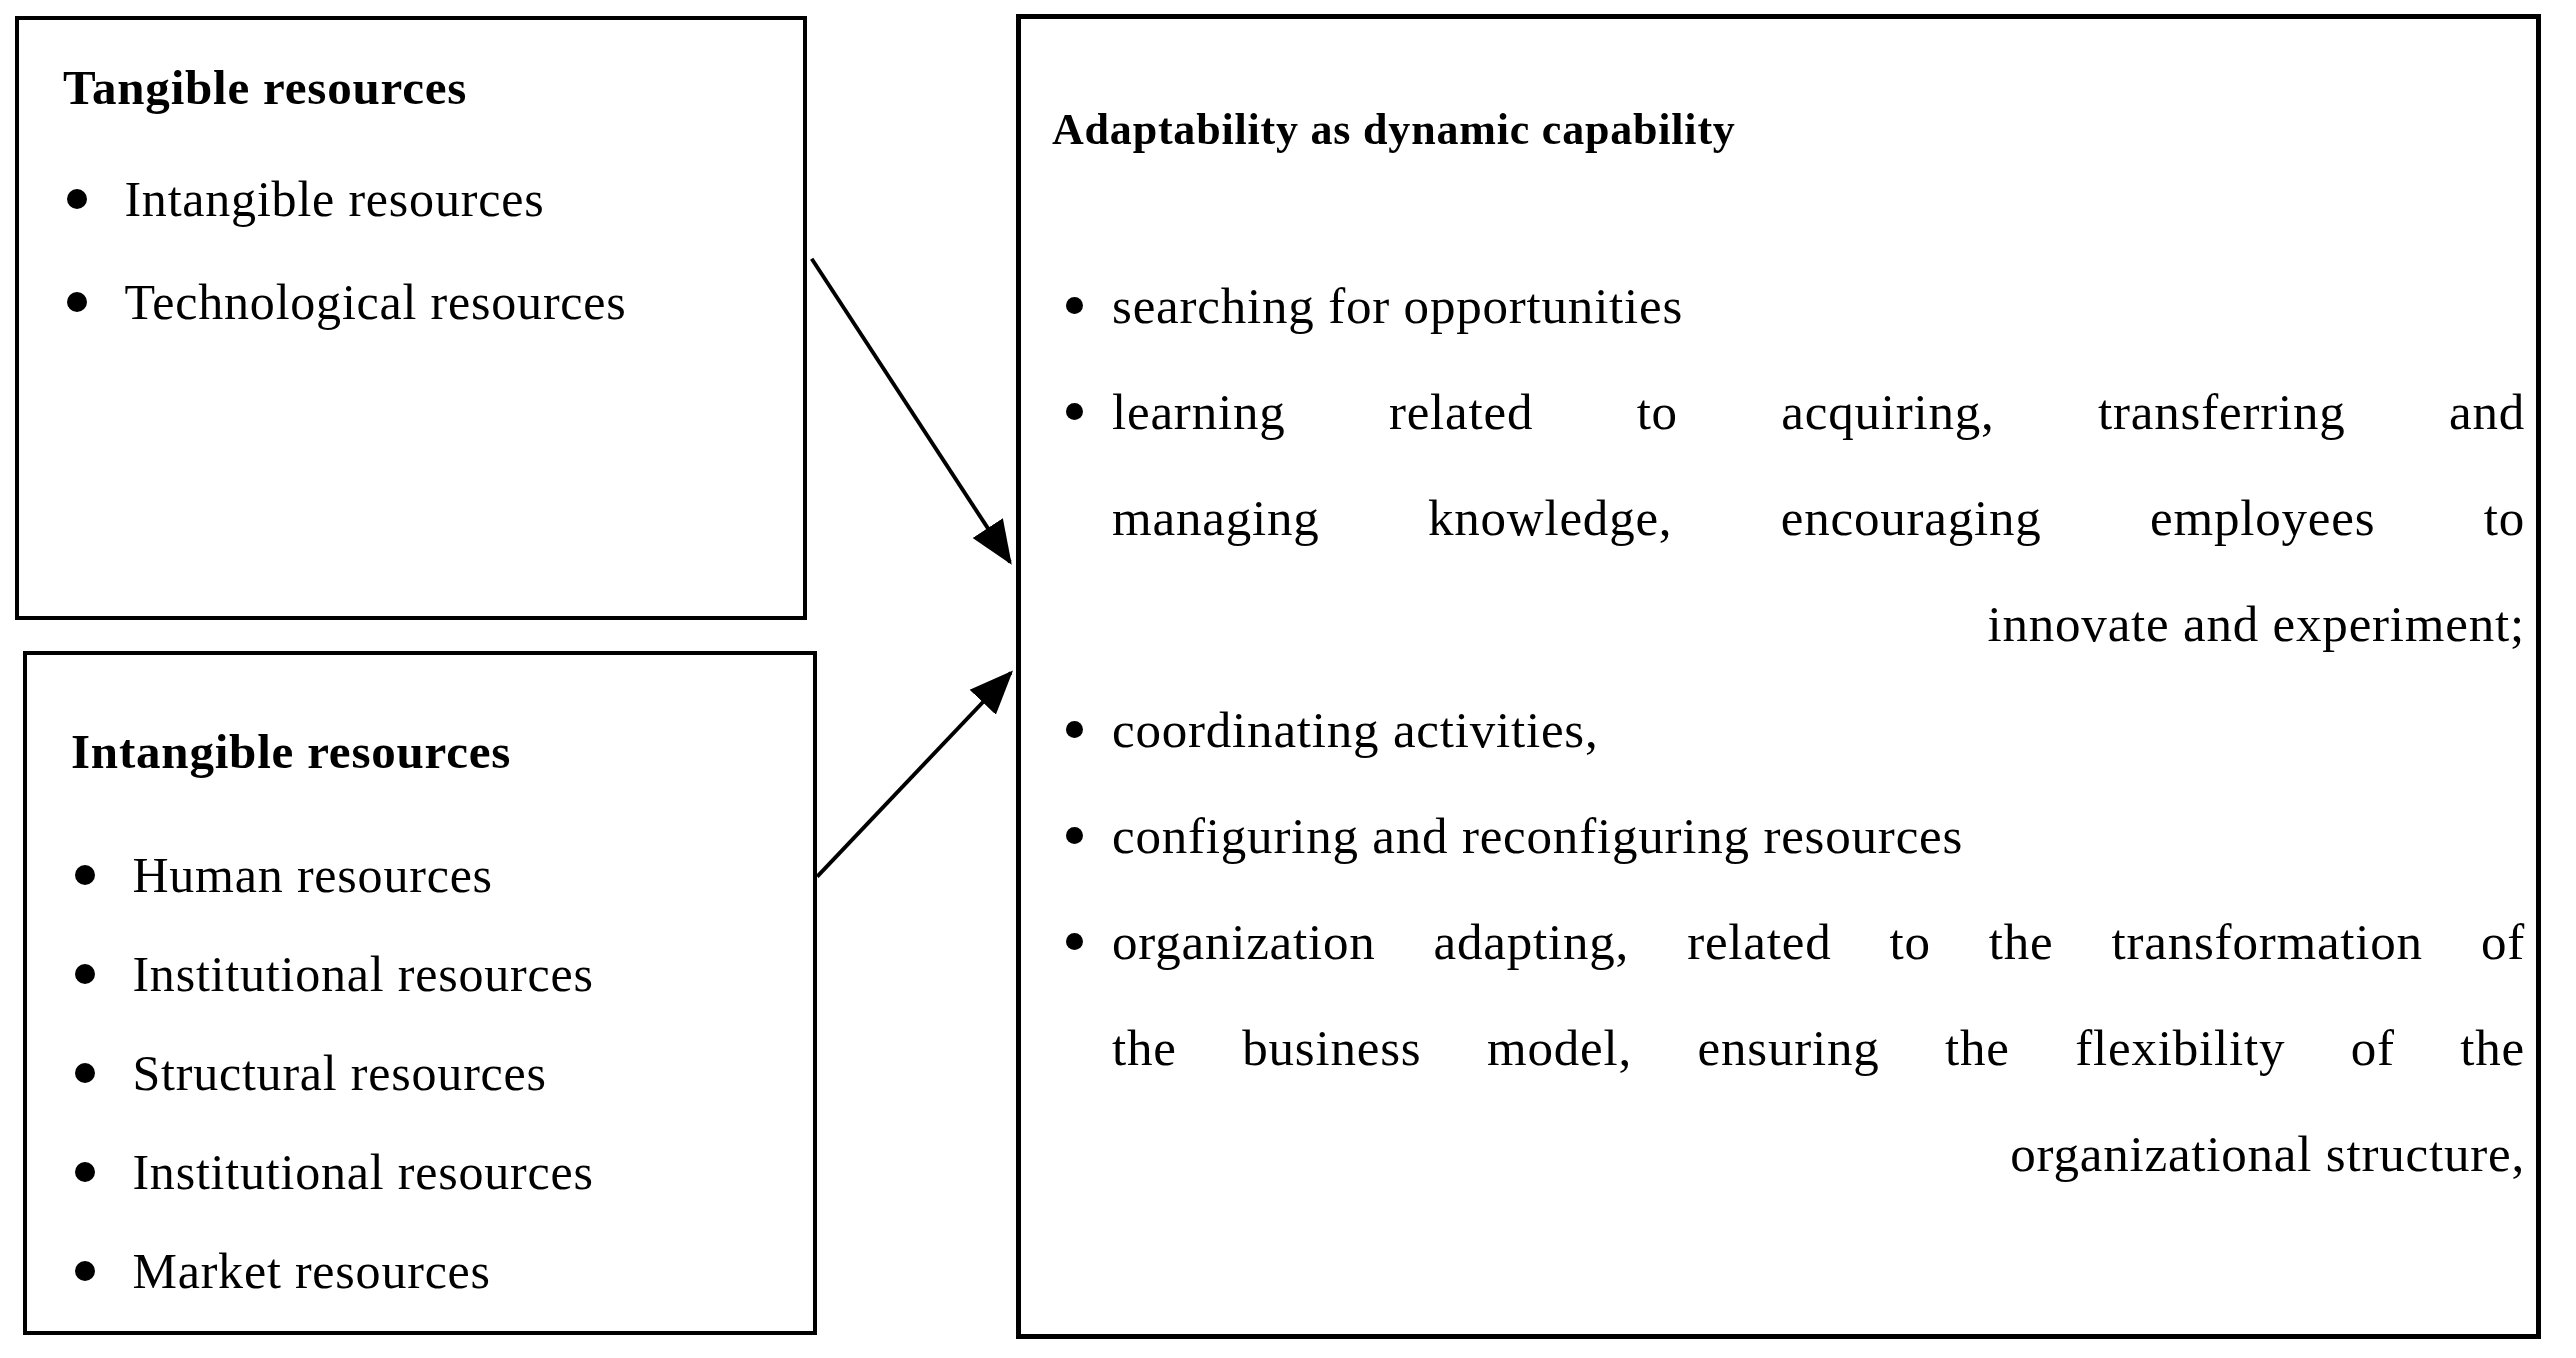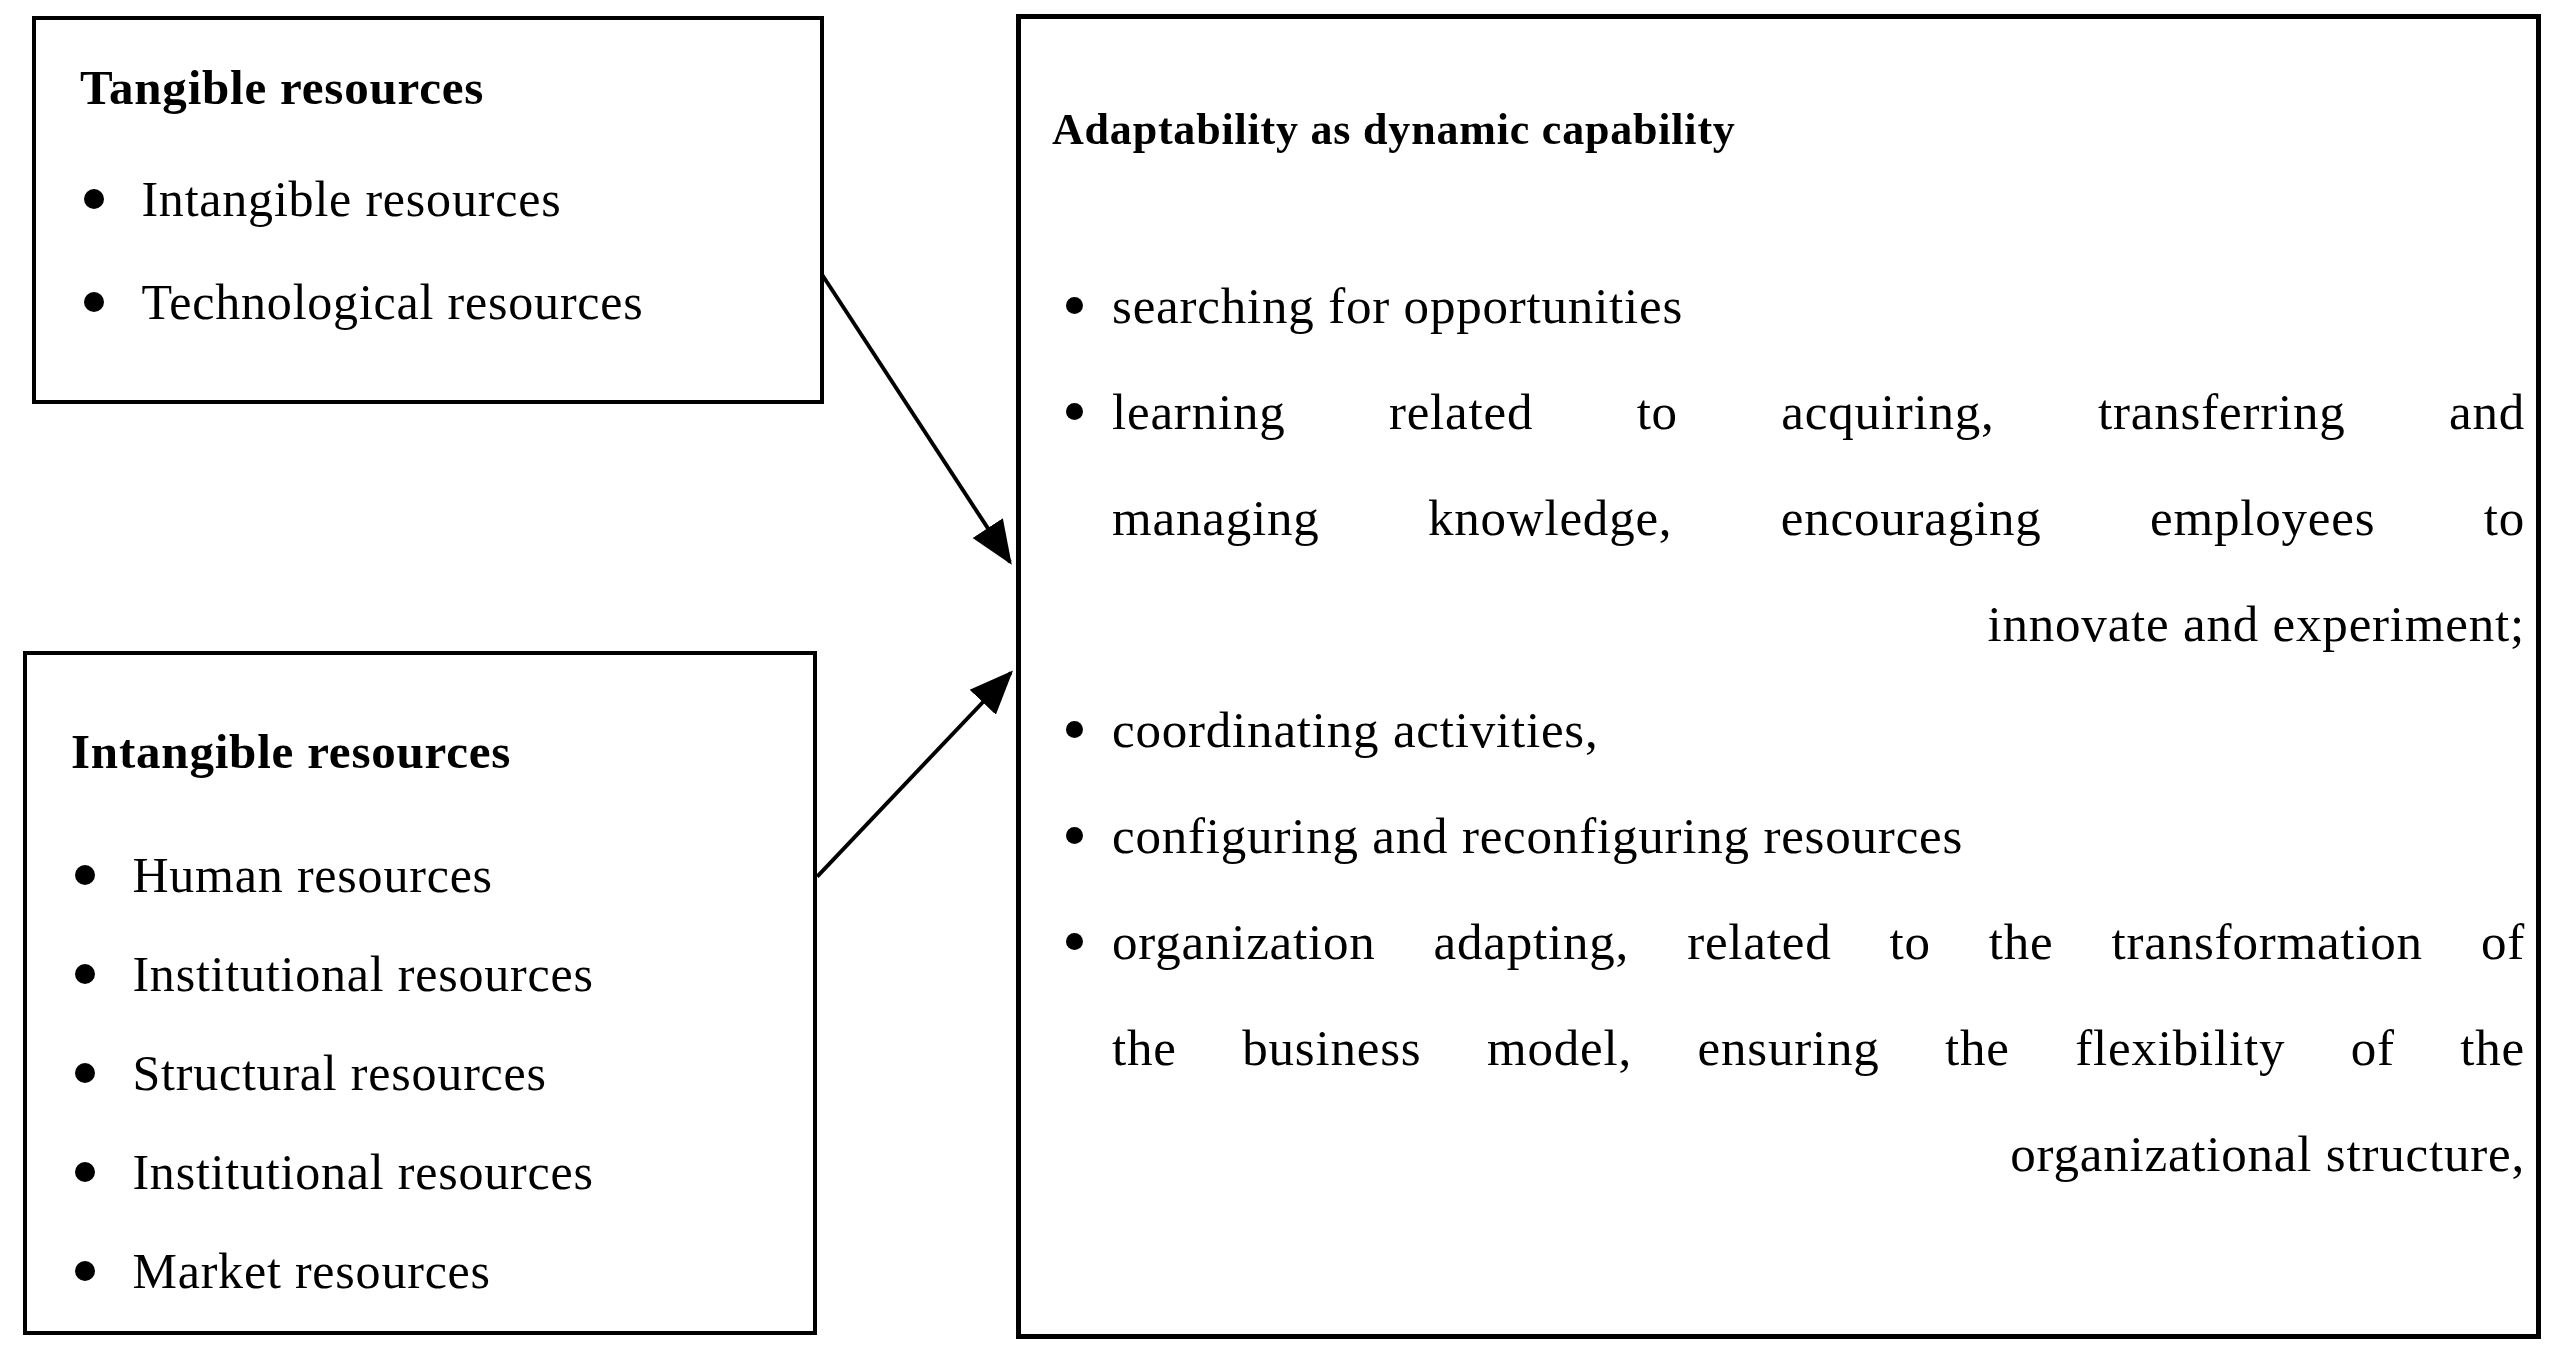--- a/index.html
+++ b/index.html
@@ -17,21 +17,21 @@
     left: 0; top: 0;
     width: 2576px; height: 1358px;
     pointer-events: none;
   }
   .box {
     position: absolute;
     border: 4.7px solid #000000;
     background: #ffffff;
     box-sizing: border-box;
   }
-  .box1 { left: 32px;   top: 15.7px;  width: 792px; height: 388px; }
+  .box1 { left: 15px;   top: 15.7px;  width: 792px; height: 604px; }
   .box2 { left: 23px;   top: 651px; width: 794px; height: 684px; }
   .box3 { left: 1016px; top: 14px;  width: 1525px; height: 1325px; border-width: 5.5px; }
   .box-title {
     position: absolute;
     font-weight: bold;
     letter-spacing: 0.8px;
     white-space: nowrap;
   }
   .box1 .box-title { left: 44px; top: 36px; font-size: 49px; line-height: 63px; }
   .box2 .box-title { left: 44px; top: 65px; font-size: 49px; line-height: 63px; }

